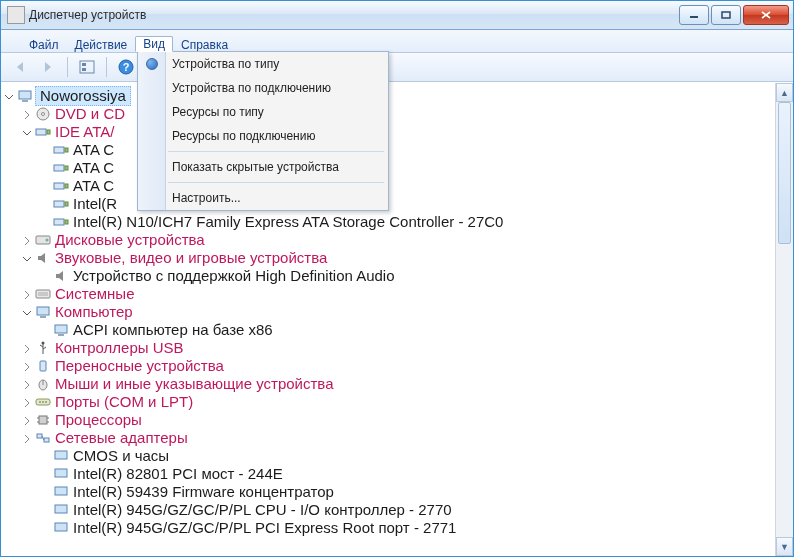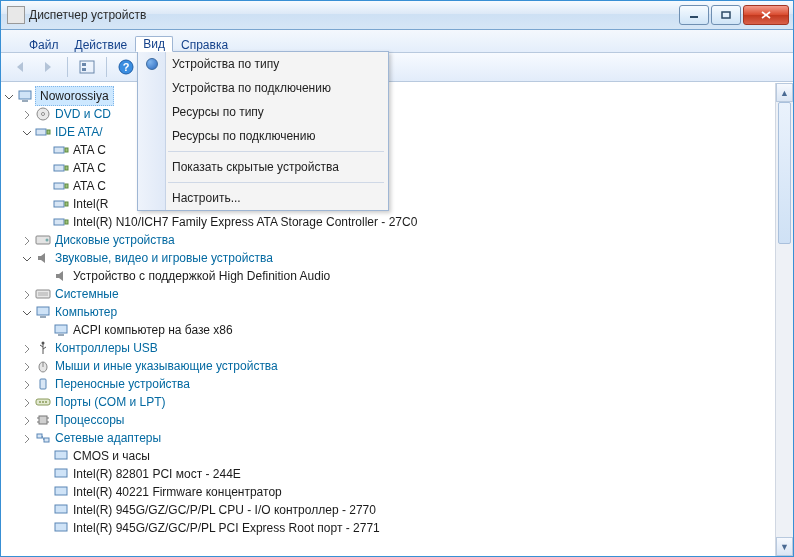--- a/index.html
+++ b/index.html
@@ -150,21 +150,21 @@
     display: flex;
     border-top: 1px solid #ffffff;
     overflow: hidden;
     position: relative;
   }
   .tree {
     flex: 1;
     overflow: hidden;
     padding: 4px 0 0 0;
     color: #1b1b1b;
-    font-size: 12px;
+    font-size: 15px;
     line-height: 18px;
     position: relative;
   }
   .row {
     display: flex;
     align-items: center;
     height: 18px;
     white-space: nowrap;
   }
   .indent { display:inline-block; width:18px; height:18px; flex:none; }
@@ -207,21 +207,21 @@
   }
   .strack { flex:1; position:relative; }
   .sthumb {
     position:absolute; left:2px; right:2px;
     top:0; height:140px;
     background: linear-gradient(#eaf2fc,#cfe1f5);
     border:1px solid #a9c0dc;
     border-radius:2px;
   }
   
-  .cat { color: #0369a1; }
+  .cat { color: #be185d; }
 </style>
 </head>
 <body>
 
 <div class="window">
 
   <div class="titlebar">
     <span class="appicon"></span>
     <span class="title">Диспетчер устройств</span>
     <div class="winbtns">
@@ -517,40 +517,40 @@
 
       <div class="row">
         <span class="indent"></span>
         <span class="toggle">
             <svg width="9" height="9">
               <path d="M3 1 L7 5 L3 9" fill="none" stroke="#888"></path>
             </svg>
           </span>
         <span class="ico">
             <svg width="12" height="14">
+              <rect x="3" y="2" width="6" height="10" rx="1" fill="#d8e6f5" stroke="#5a86b5"></rect>
+            </svg>
+          </span>
+        <span class="label cat">Переносные устройства</span>
+      </div>
+
+      <div class="row">
+        <span class="indent"></span>
+        <span class="toggle">
+            <svg width="9" height="9">
+              <path d="M3 1 L7 5 L3 9" fill="none" stroke="#888"></path>
+            </svg>
+          </span>
+        <span class="ico">
+            <svg width="12" height="14">
               <ellipse cx="6" cy="8" rx="4" ry="5" fill="#e6e6e6" stroke="#888"></ellipse>
               <line x1="6" y1="3" x2="6" y2="8" stroke="#888"></line>
             </svg>
           </span>
         <span class="label cat">Мыши и иные указывающие устройства</span>
-      </div>
-
-      <div class="row">
-        <span class="indent"></span>
-        <span class="toggle">
-            <svg width="9" height="9">
-              <path d="M3 1 L7 5 L3 9" fill="none" stroke="#888"></path>
-            </svg>
-          </span>
-        <span class="ico">
-            <svg width="12" height="14">
-              <rect x="3" y="2" width="6" height="10" rx="1" fill="#d8e6f5" stroke="#5a86b5"></rect>
-            </svg>
-          </span>
-        <span class="label cat">Переносные устройства</span>
       </div>
 
       <div class="row">
         <span class="indent"></span>
         <span class="toggle">
             <svg width="9" height="9">
               <path d="M3 1 L7 5 L3 9" fill="none" stroke="#888"></path>
             </svg>
           </span>
         <span class="ico">
@@ -624,21 +624,21 @@
       </div>
       <div class="row">
         <span class="indent"></span>
           <span class="indent"></span>
           <span class="spacer-tog"></span>
         <span class="ico">
             <svg width="16" height="14">
               <rect x="2" y="2" width="12" height="8" fill="#cfe3f7" stroke="#5a86b5"></rect>
             </svg>
           </span>
-        <span class="label">Intel(R) 40221 Firmware концентратор</span>
+        <span class="label">Intel(R) 59439 Firmware концентратор</span>
       </div>
       <div class="row">
         <span class="indent"></span>
           <span class="indent"></span>
           <span class="spacer-tog"></span>
         <span class="ico">
             <svg width="16" height="14">
               <rect x="2" y="2" width="12" height="8" fill="#cfe3f7" stroke="#5a86b5"></rect>
             </svg>
           </span>

